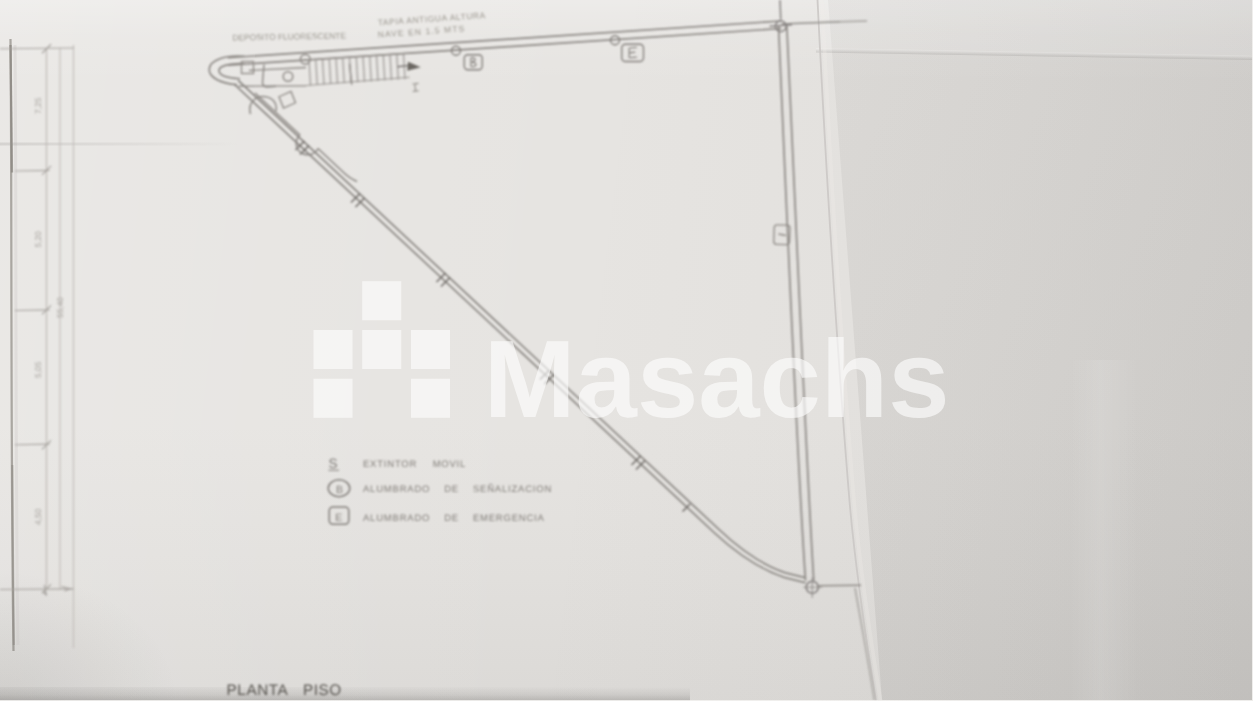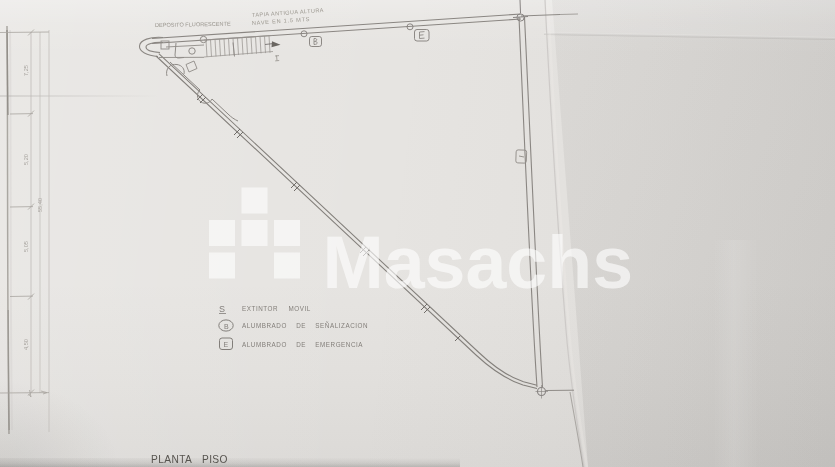--- a/index.html
+++ b/index.html
@@ -243,21 +243,21 @@
         <rect x="241.5" y="187.5" width="26" height="26"></rect>
         <rect x="209" y="220" width="26" height="26"></rect>
         <rect x="241.5" y="220" width="26" height="26"></rect>
         <rect x="274" y="220" width="26" height="26"></rect>
         <rect x="209" y="252.5" width="26" height="26"></rect>
         <rect x="274" y="252.5" width="26" height="26"></rect>
       </g>
     </svg>
   </div>
 
-  <div class="abs" style="left:0;top:12px;width:835px;height:360px;">
+  <div class="abs" style="left:0;top:2px;width:835px;height:360px;">
     <svg width="835" height="467" style="position:absolute;left:0;top:0;">
       <g transform="translate(322.5,276.3)">
         <text x="0" y="0" font-family="Liberation Sans, sans-serif" font-weight="bold" font-size="73.5" fill="#ffffff" opacity="0.62">Masachs</text>
       </g>
     </svg>
   </div>
 
 </div>
 
 </body></html>

